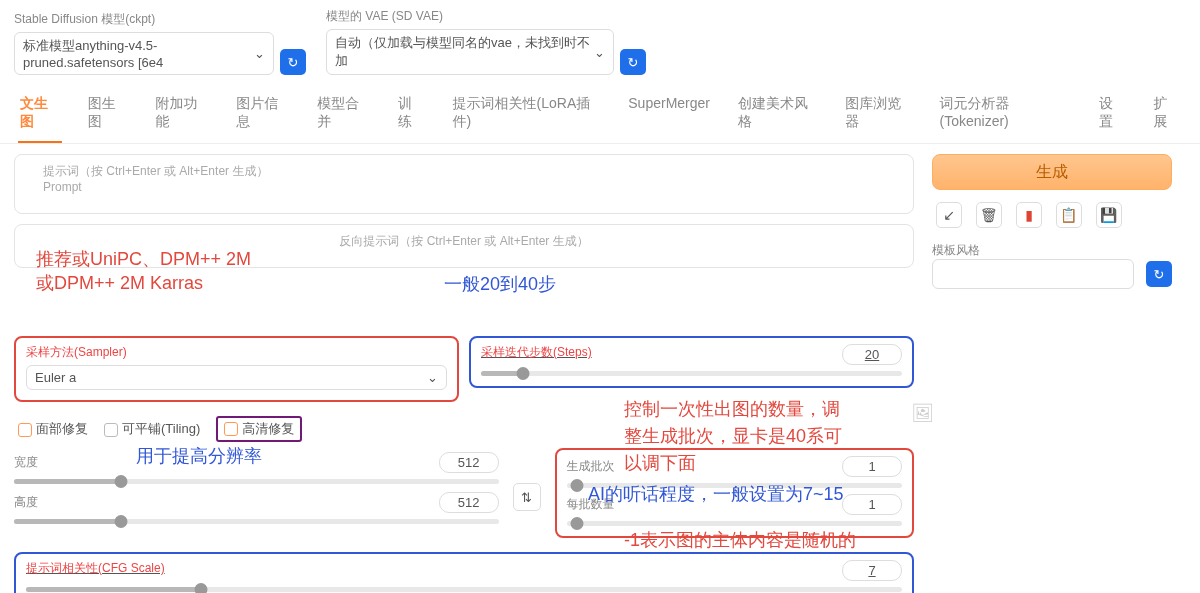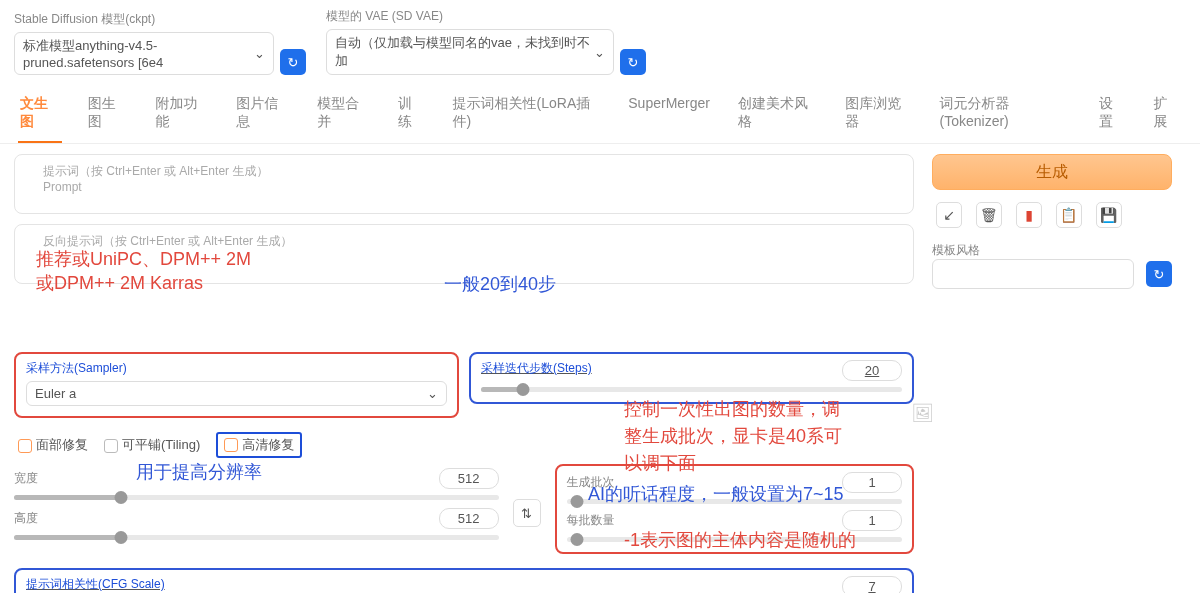--- a/index.html
+++ b/index.html
@@ -12,46 +12,46 @@
 .select.vae { width: 288px; }
 .refresh-btn { width: 26px; height: 26px; background: #1f6feb; border-radius: 5px; display: flex; align-items: center; justify-content: center; color: #fff; font-size: 13px; margin-left: 6px; align-self: flex-end; }
 .tg { display: flex; align-items: flex-end; }
 .tabs { display: flex; gap: 24px; padding: 10px 18px 0; border-bottom: 1px solid #eee; }
 .tab { padding: 6px 2px 10px; color: #888; cursor: pointer; font-size: 14px; }
 .tab.active { color: #ff8a3d; border-bottom: 2px solid #f97316; font-weight: 600; }
 .main { display: flex; padding: 10px 14px; gap: 18px; position: relative; }
 .left { width: 900px; }
 .right { width: 240px; }
 .prompt-box { border: 1px solid #e4e4e4; border-radius: 8px; padding: 8px 28px; margin-bottom: 10px; font-size: 12px; color: #aaa; height: 60px; }
-.prompt-box.neg { height: 60px; }
+.prompt-box.neg { height: 44px; text-align: center; }
 .gen-btn { background: linear-gradient(#ffc68f, #ffb36b); border: 1px solid #ffad5e; border-radius: 8px; height: 36px; display: flex; align-items: center; justify-content: center; color: #b85c00; font-size: 16px; font-weight: 500; margin-bottom: 12px; }
 .tool-row { display: flex; gap: 14px; margin-bottom: 14px; padding: 0 4px; }
 .tool-btn { width: 26px; height: 26px; border: 1px solid #ddd; border-radius: 5px; display: flex; align-items: center; justify-content: center; font-size: 14px; background: #fff; }
 .style-row { display: flex; align-items: center; gap: 6px; }
 .style-select { flex: 1; border: 1px solid #ddd; border-radius: 6px; height: 30px; }
 .annot { position: absolute; font-size: 18px; font-weight: 500; pointer-events: none; }
 .annot.red { color: #e2483d; margin-left: 36px; }
 .annot.blue { color: #3157d6; }
 .box { border: 1px solid #e4e4e4; border-radius: 8px; padding: 6px 10px 10px; margin-bottom: 8px; }
-.box-label { font-size: 12px; color: #1d4ed8; margin-bottom: 4px; }
+.box-label { font-size: 12px; color: #ef4444; margin-bottom: 4px; }
 .box.hl-red { border: 2px solid #e2483d; }
 .box.hl-blue { border: 2px solid #3157d6; text-decoration: underline; }
 .slider { width: 100%; height: 5px; background: #e8e8e8; border-radius: 3px; position: relative; margin-top: 6px; }
 .slider .fill { height: 5px; background: #b8b8b8; border-radius: 3px; position: absolute; left: 0; }
 .slider .knob { width: 13px; height: 13px; background: #999; border-radius: 50%; position: absolute; top: -4px; transform: translateX(-50%); }
 .params { display: flex; gap: 10px; }
 .params .col { flex: 1; }
 .num-field { border: 1px solid #ddd; border-radius: 10px; padding: 2px 8px; text-align: center; width: 60px; font-size: 13px; display: inline-block; }
 .row-flex { display: flex; align-items: center; justify-content: space-between; }
 .check-row { display: flex; gap: 16px; padding: 6px 4px; align-items: center; }
 .checkbox { width: 14px; height: 14px; border: 1.5px solid #ff9a56; border-radius: 3px; display: inline-block; vertical-align: middle; margin-right: 4px; }
 .checkbox.gray { border-color: #bbb; }
 .dim-row { padding: 4px 0; }
 .swap-btn { width: 28px; height: 28px; border: 1px solid #ddd; border-radius: 5px; display: flex; align-items: center; justify-content: center; align-self: center; margin: 0 6px; }
-.hl-box-blue { border: 2px solid #1d4ed8; padding: 2px 6px; border-radius: 3px; display: inline-flex; align-items: center; }
+.hl-box-blue { border: 2px solid #701a75; padding: 2px 6px; border-radius: 3px; display: inline-flex; align-items: center; }
 .outimg { position: absolute; right: 266px; top: 258px; color: #ccc; font-size: 18px; }
 </style>
 </head>
 <body>
 
 <div class="top-row">
   <div class="tg">
     <div class="top-group">
       <span class="small-label">Stable Diffusion 模型(ckpt)</span>
       <div class="select model">

